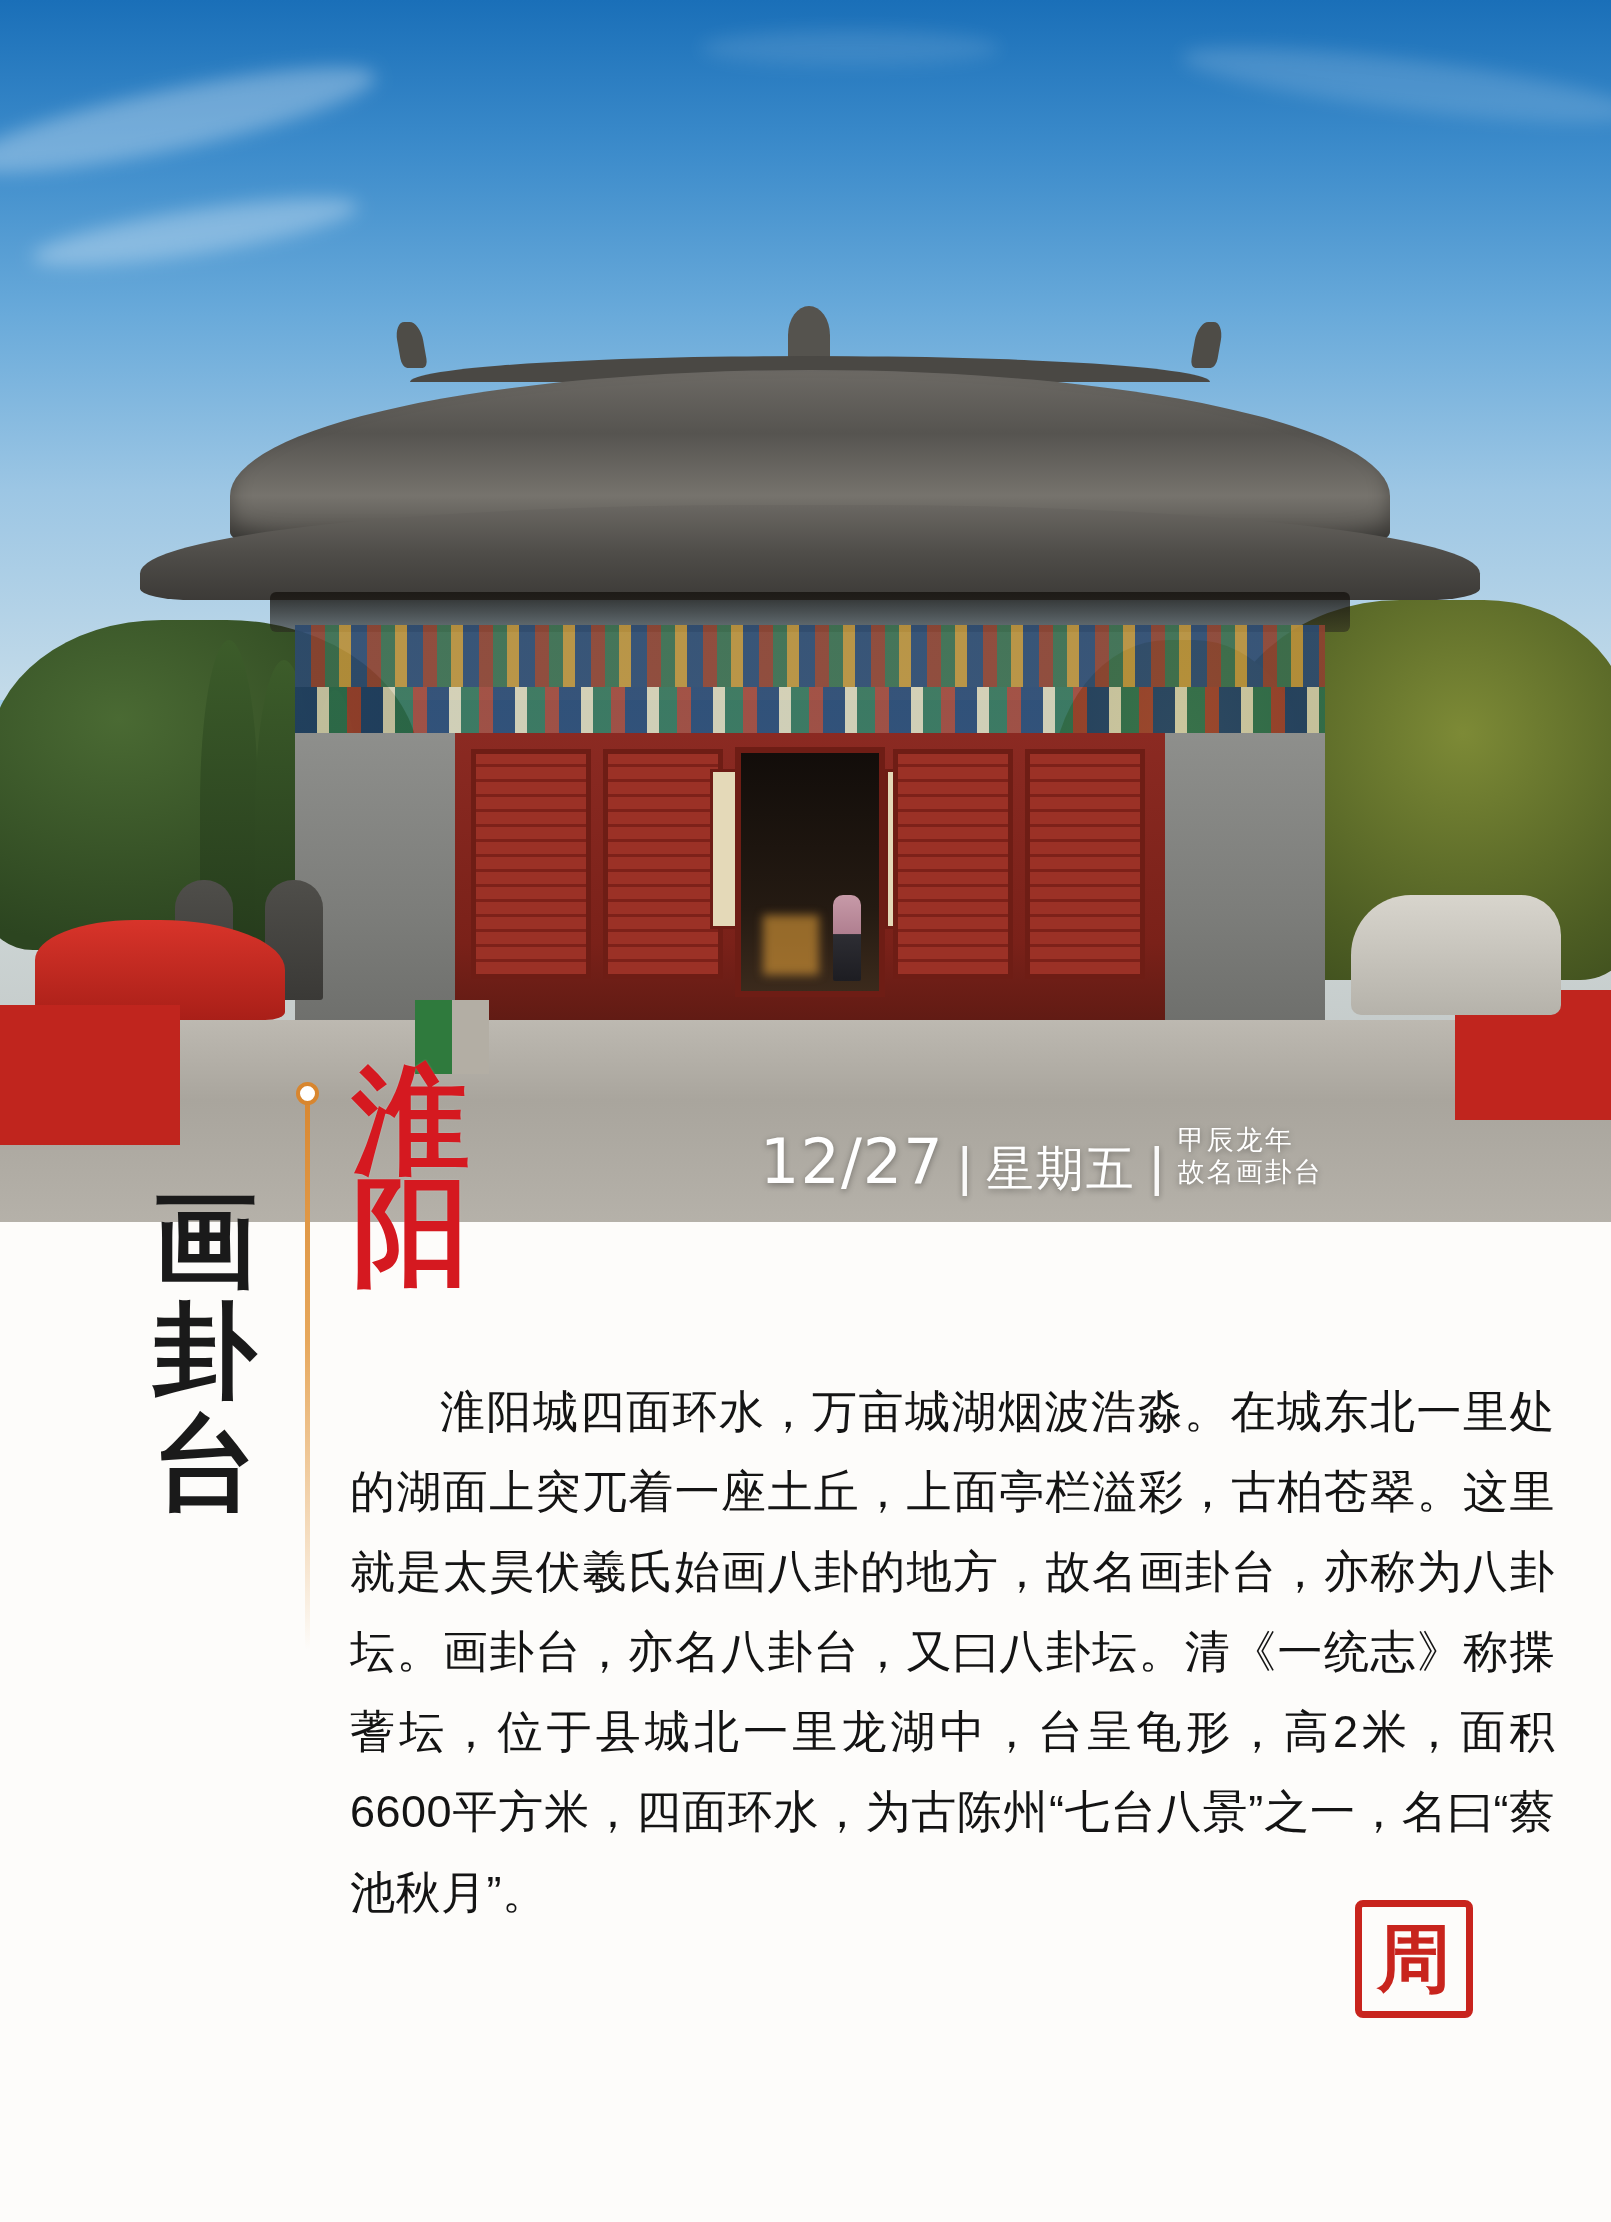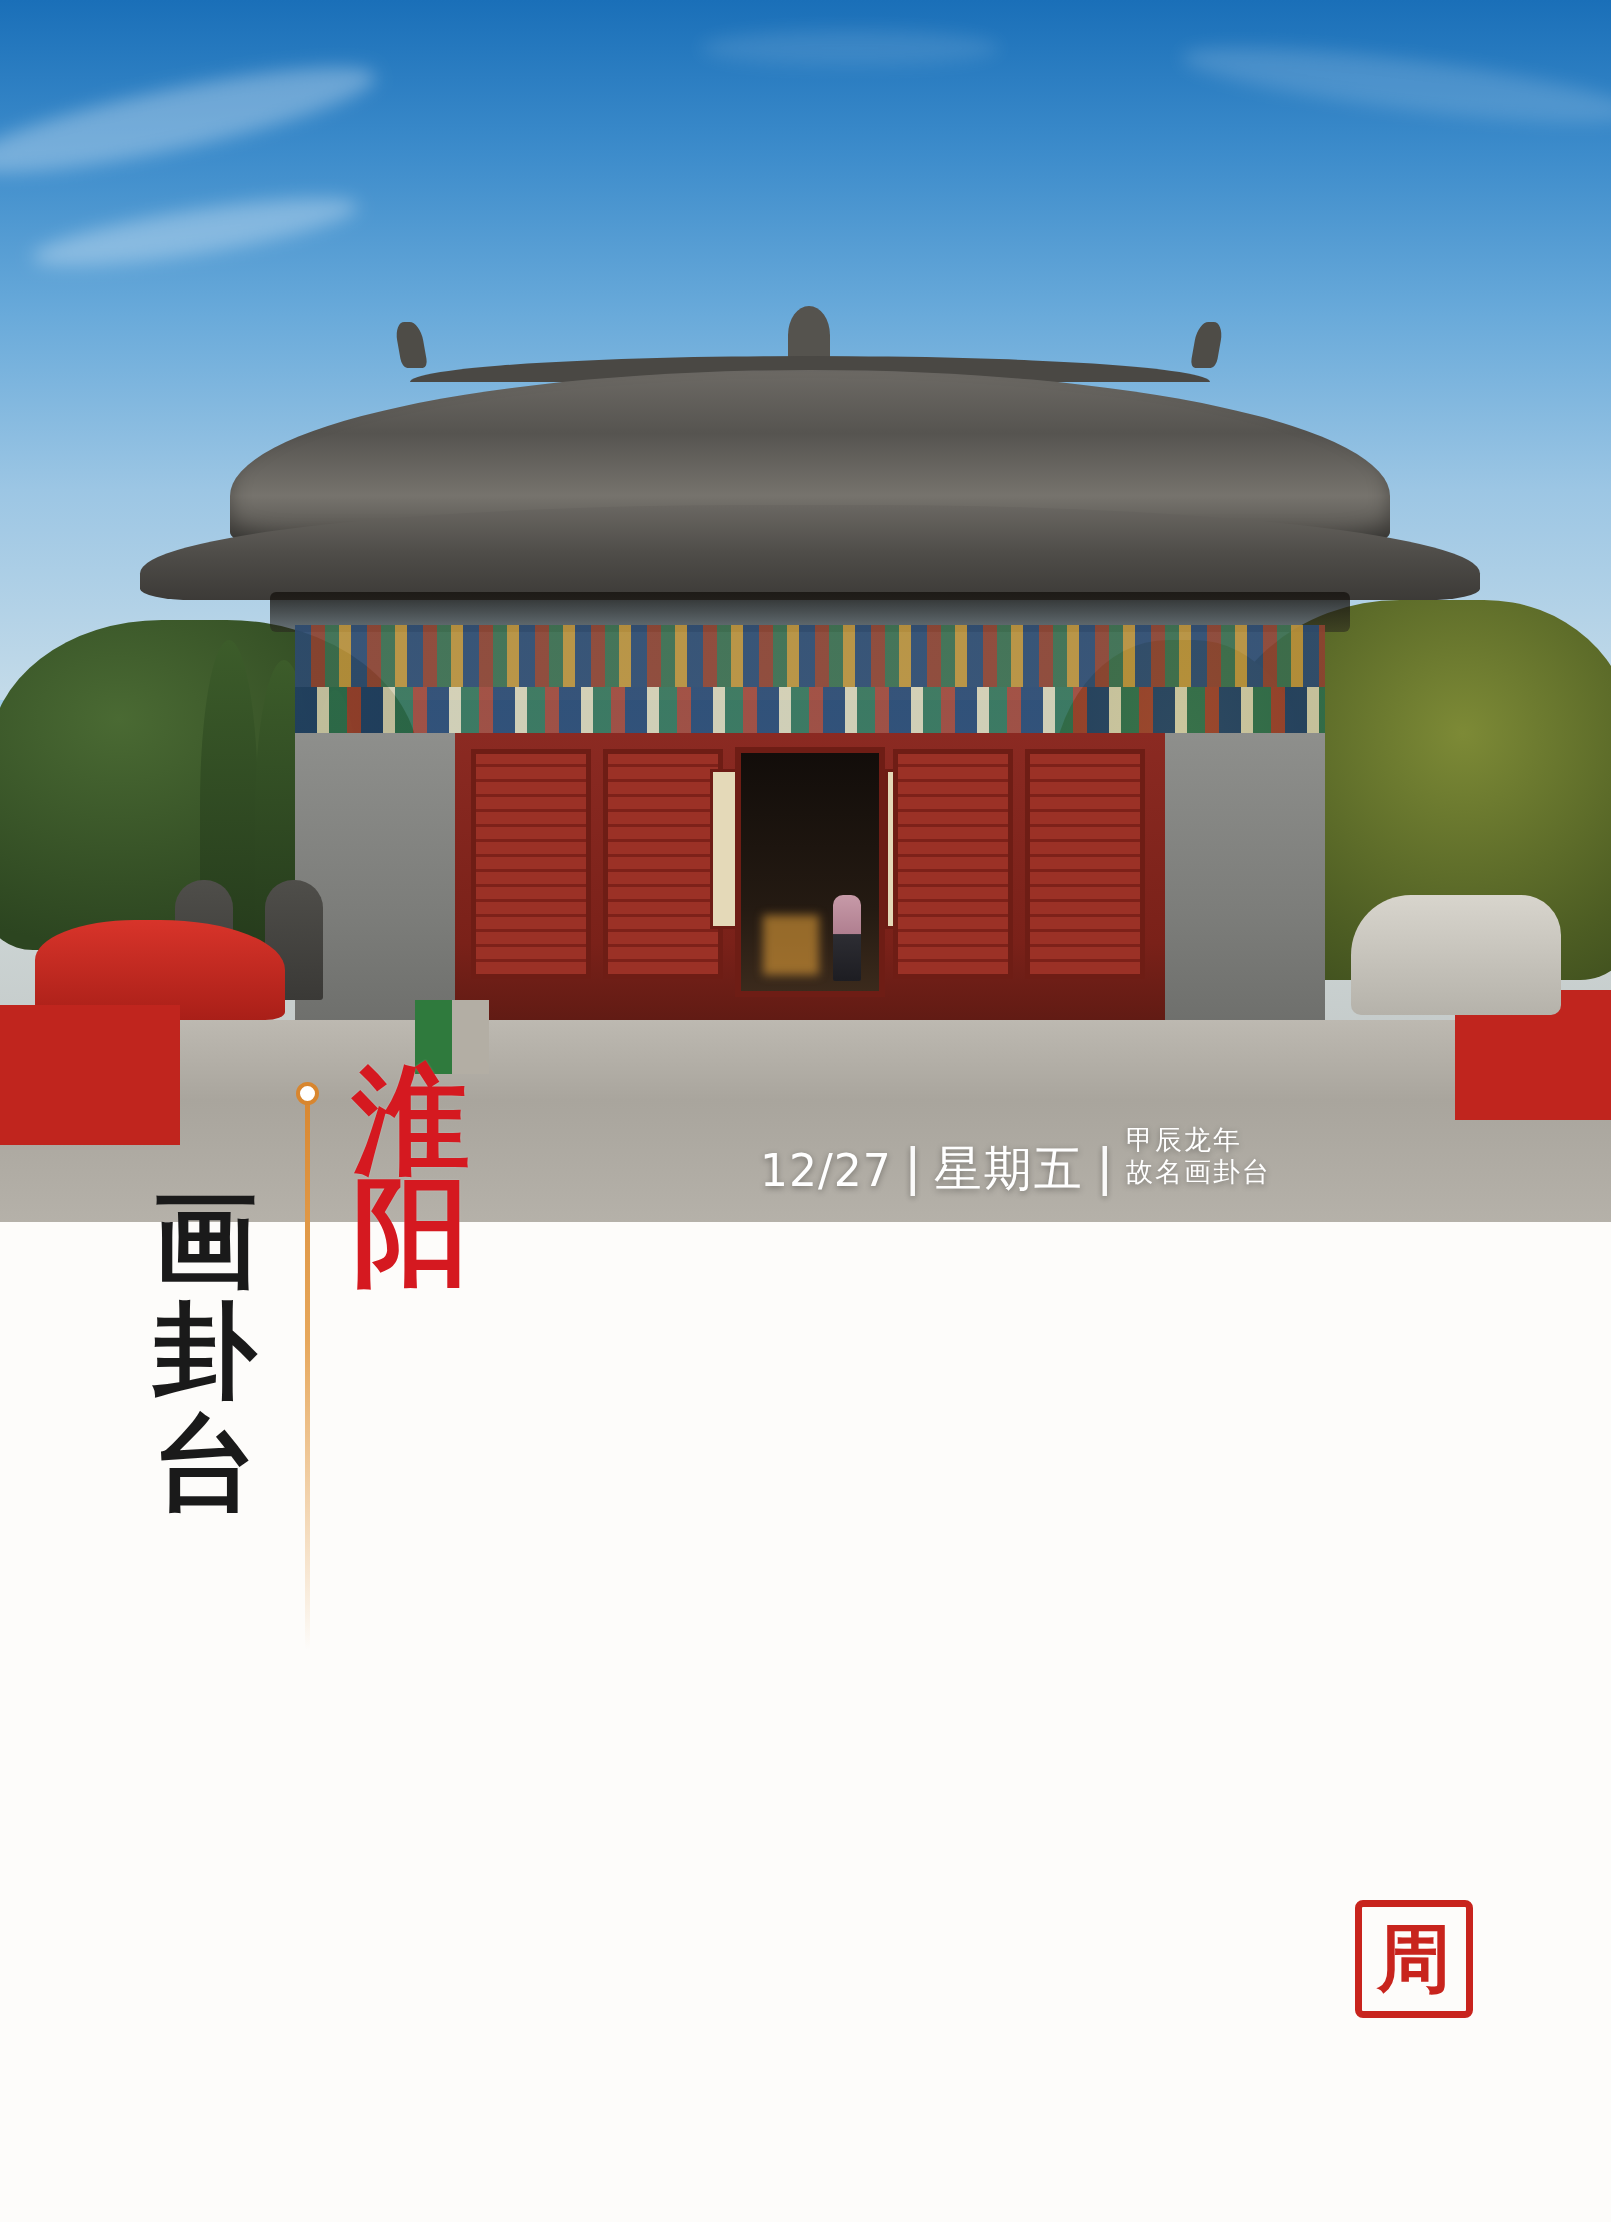--- a/index.html
+++ b/index.html
@@ -306,21 +306,21 @@
     left: 760px;
     top: 1085px;
     display: flex;
     align-items: flex-end;
     gap: 0px;
     color: #ffffff;
     text-shadow: 0 2px 6px rgba(0,0,0,.35);
     z-index: 6;
   }
   .date-big {
-    font-size: 44px;
+    font-size: 62px;
     font-weight: 400;
     letter-spacing: 1px;
     line-height: 1;
     font-family: "DejaVu Sans", sans-serif;
     margin-top: 36px;
   }
   .date-sep {
     font-size: 54px;
     line-height: 1;
     margin: 0 14px;
@@ -508,16 +508,17 @@
 
   <div class="divider-dot"></div>
   <div class="divider-line"></div>
 
   <div class="vertical-title">
     <span>画</span>
     <span>卦</span>
     <span>台</span>
   </div>
 
+  <div class="body-text">淮阳城四面环水，万亩城湖烟波浩淼。在城东北一里处的湖面上突兀着一座土丘，上面亭栏溢彩，古柏苍翠。这里就是太昊伏羲氏始画八卦的地方，故名画卦台，亦称为八卦坛。画卦台，亦名八卦台，又曰八卦坛。清《一统志》称揲蓍坛，位于县城北一里龙湖中，台呈龟形，高2米，面积6600平方米，四面环水，为古陈州“七台八景”之一，名曰“蔡池秋月”。</div>
 
   <div class="seal">周</div>
 
 </div>
 
 </body></html>

